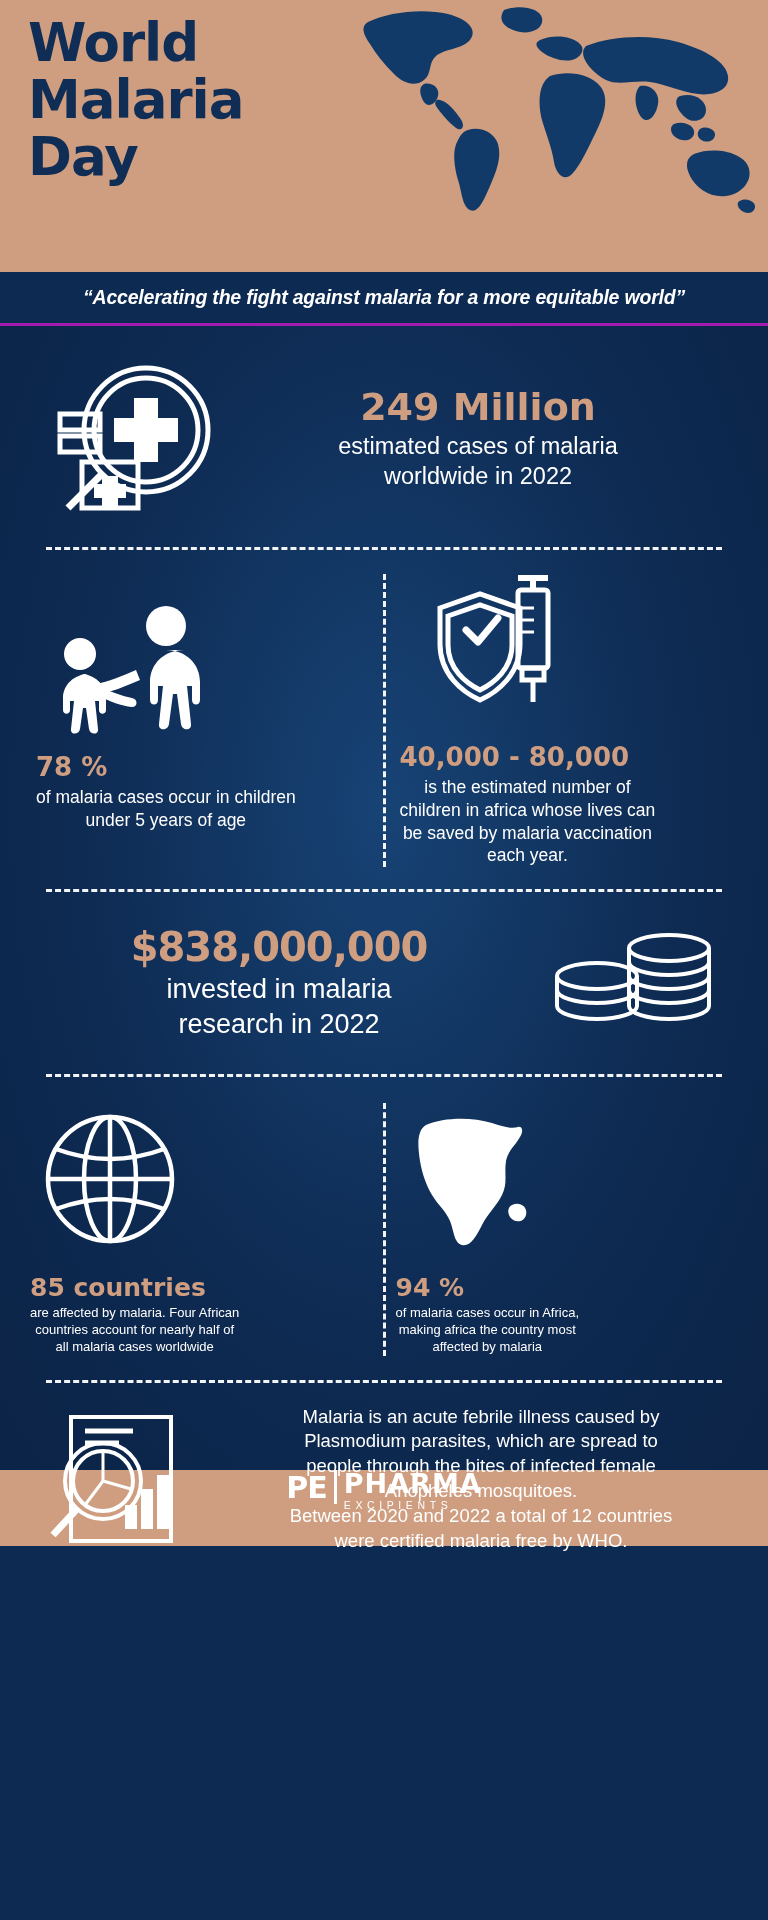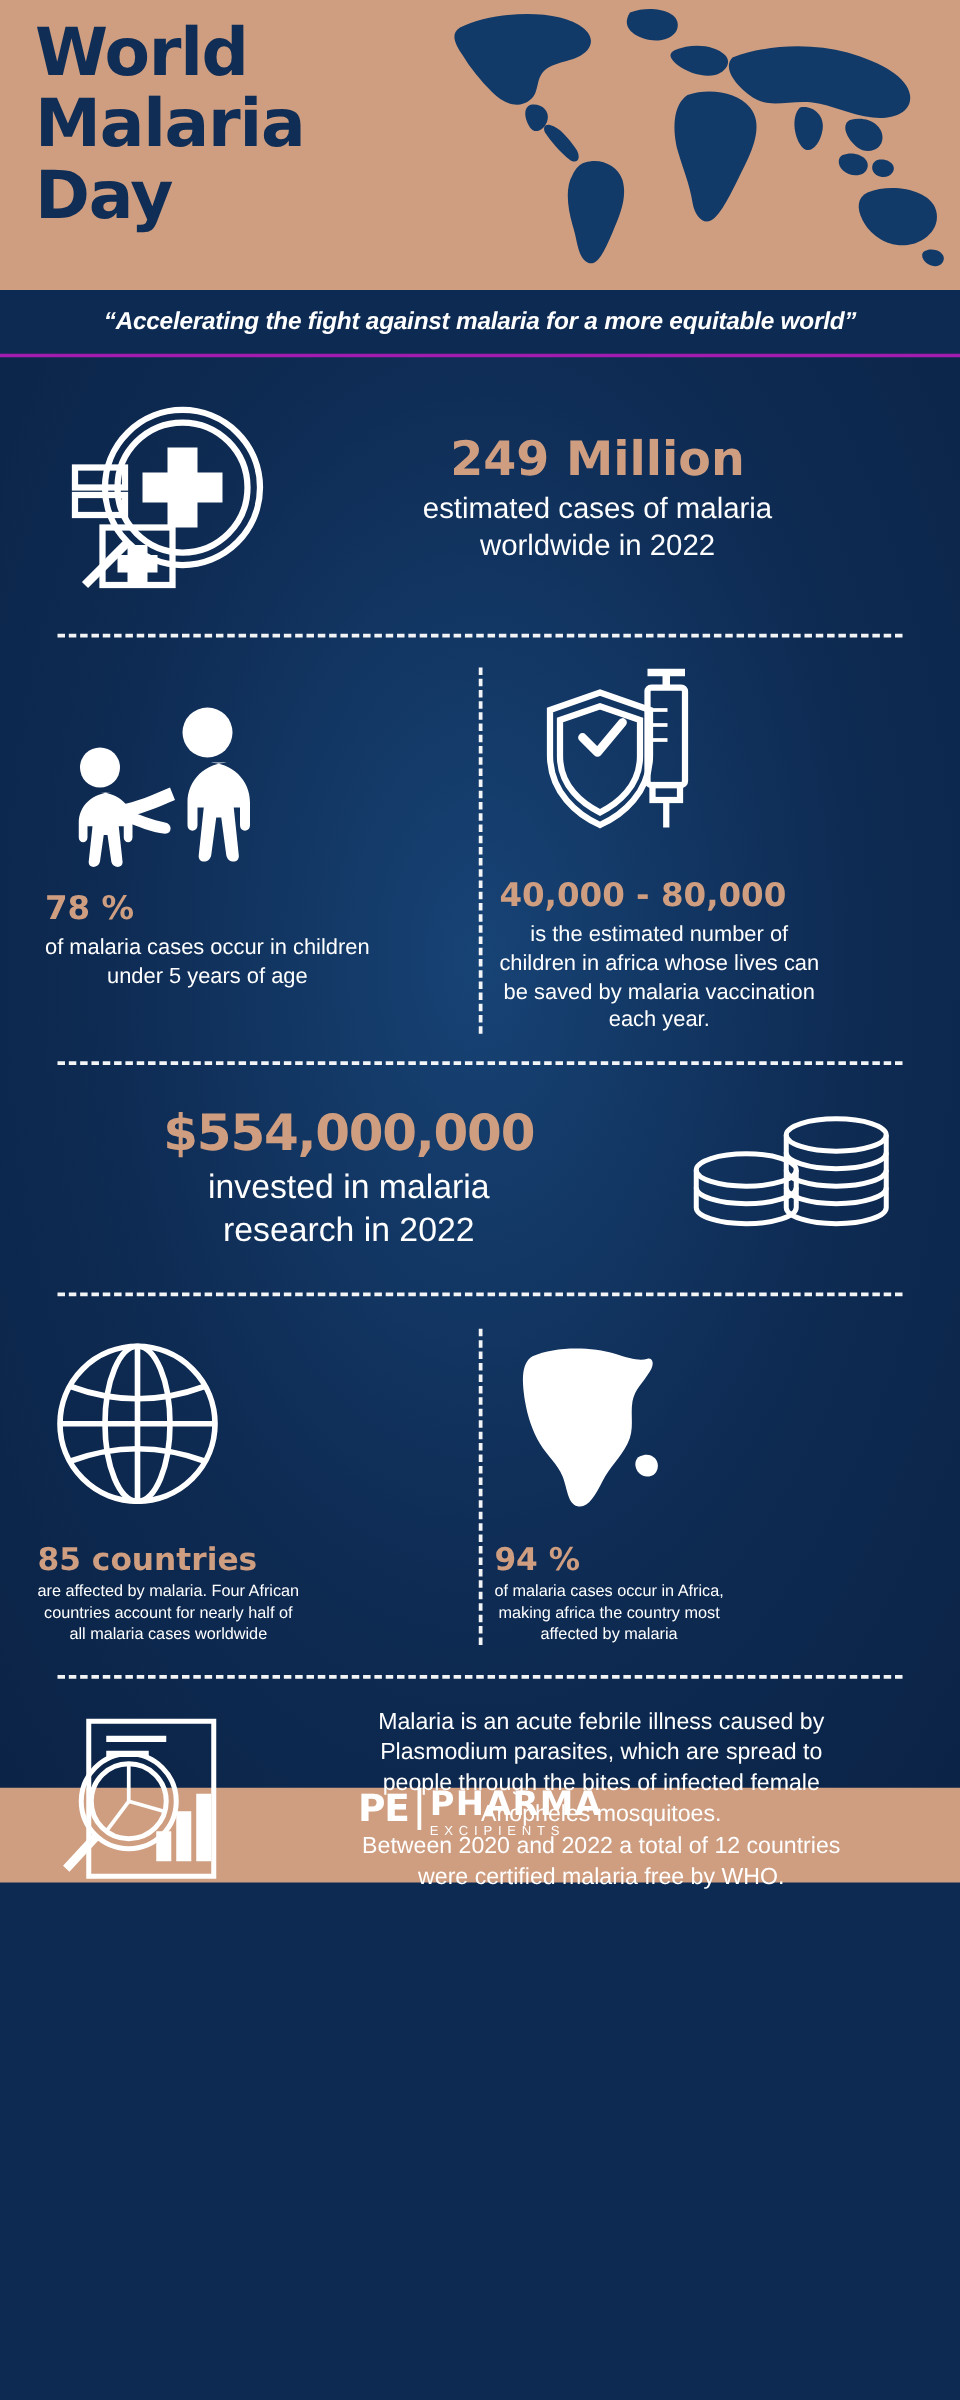--- a/index.html
+++ b/index.html
@@ -13,21 +13,21 @@
     position: relative;
     width: 768px;
     height: 1920px;
     overflow: hidden;
     background: #0d2a52;
   }
 
   
   .header {
     position: relative;
-    height: 232px;
+    height: 272px;
     background: #cf9e81;
     overflow: hidden;
   }
   .header-title {
     position: absolute;
     left: 28px;
     top: 14px;
     font-size: 53px;
     line-height: 1.08;
     font-weight: bold;
@@ -324,21 +324,21 @@
 children in africa whose lives can
 be saved by malaria vaccination
 each year.</div>
       </div>
     </div>
 
     <div class="divider"></div>
 
     <div class="row3">
       <div class="txt">
-        <div class="num">$554,000,000</div>
+        <div class="num">$838,000,000</div>
         <div class="desc" style="white-space:pre-line">invested in malaria
 research in 2022</div>
       </div>
       <div class="icon">
         <svg width="180" height="130" viewBox="0 0 180 130" xmlns="http://www.w3.org/2000/svg">
           <g fill="none" stroke="#ffffff" stroke-width="4">
 
             <ellipse cx="122" cy="30" rx="40" ry="13"></ellipse>
             <path d="M82 30 v58 a40 13 0 0 0 80 0 v-58"></path>
             <path d="M82 44 a40 13 0 0 0 80 0"></path>

